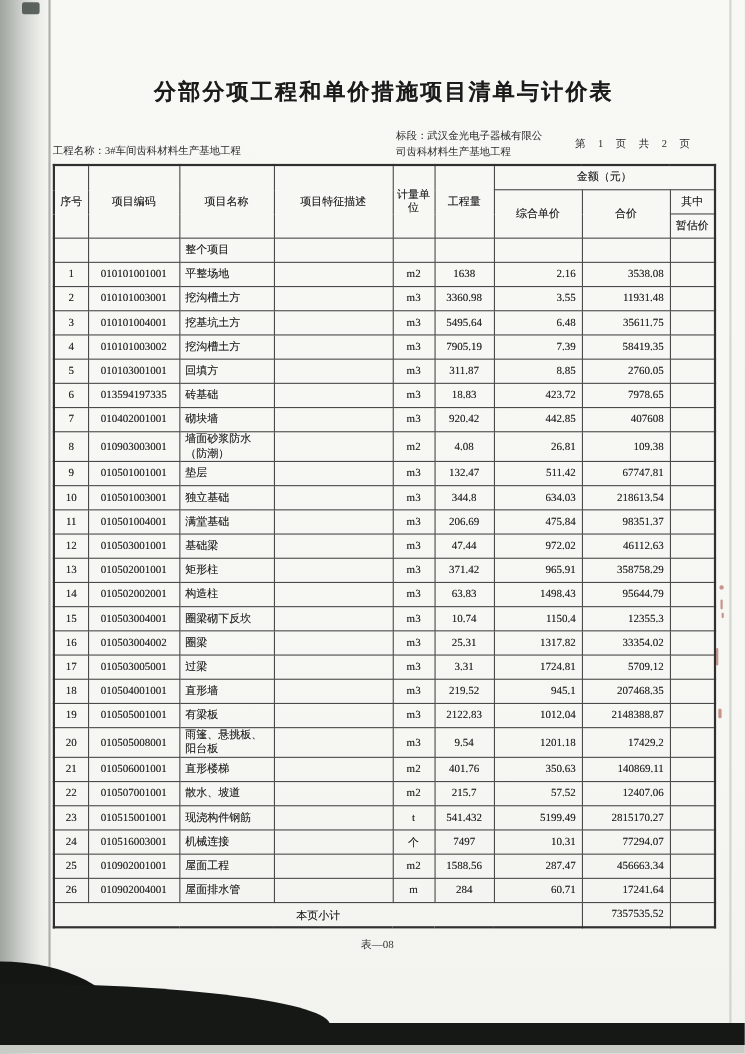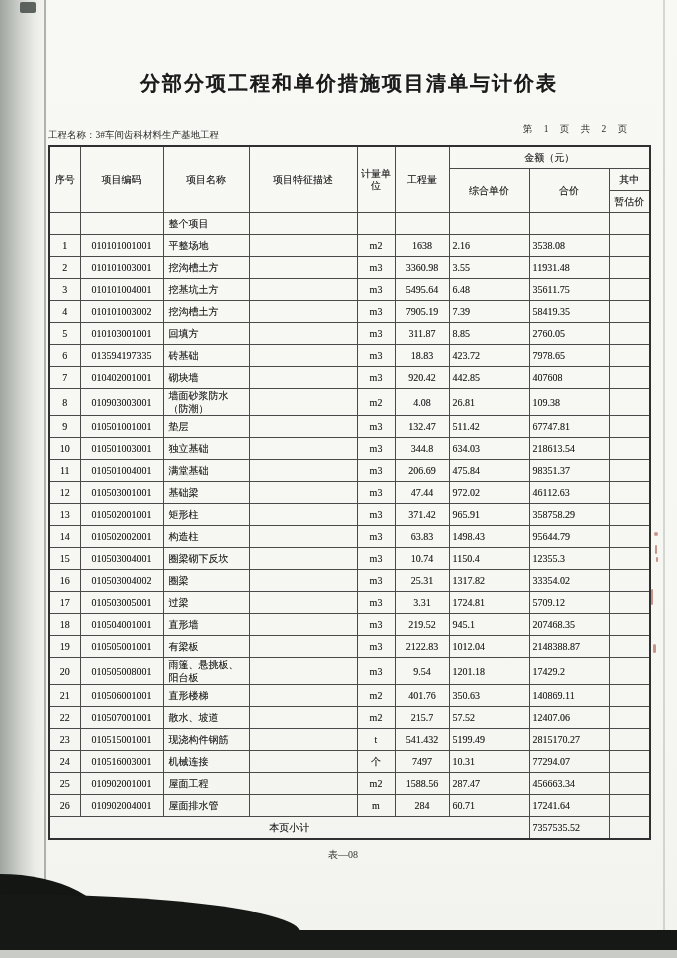--- a/index.html
+++ b/index.html
@@ -56,21 +56,21 @@
     font-size:10px;color:#242424;border:2px solid #303030;
     text-shadow:0 0 .4px rgba(40,40,40,.5);
   }
   .price-table th,.price-table td{
     border:1px solid #4a4a4a;padding:0 3px;height:21px;
     vertical-align:middle;font-weight:normal;text-align:center;
     overflow:hidden;
   }
   .price-table thead th{line-height:1.2;}
   td.name-cell{text-align:left;white-space:pre-line;line-height:1.3;padding-left:5px;}
-  td.num-cell{text-align:left;padding-right:5px;}
+  td.num-cell{text-align:right;padding-right:5px;}
   td.qty-cell{text-align:center;}
   tr.hdr1{height:22px;}
   tr.hdr2,tr.hdr3{height:21px;}
   .note-line{margin:10px 0 0 -14px;font-size:9.5px;color:#2a2a2a;}
   .form-code{margin:8px 12px 0 0;text-align:center;font-size:10px;color:#333;}
 </style>
 </head>
 <body>
 
 <div class="scan-page">
@@ -83,20 +83,21 @@
   <div class="red-mark rm2"></div>
   <div class="red-mark rm3"></div>
   <div class="red-mark rm4"></div>
   <div class="red-mark rm5"></div>
 
   <div class="content">
     <h1 class="doc-title">分部分项工程和单价措施项目清单与计价表</h1>
 
     <div class="meta-row">
       <div class="project-name">工程名称：3#车间齿科材料生产基地工程</div>
+      <div class="section-block">标段：武汉金光电子器械有限公司齿科材料生产基地工程</div>
       <div class="page-info">第 1 页 共 2 页</div>
     </div>
 
     <table class="price-table">
       <colgroup>
         <col style="width:31px">
           <col style="width:83px">
           <col style="width:86px">
         <col style="width:108px">
           <col style="width:38px">

